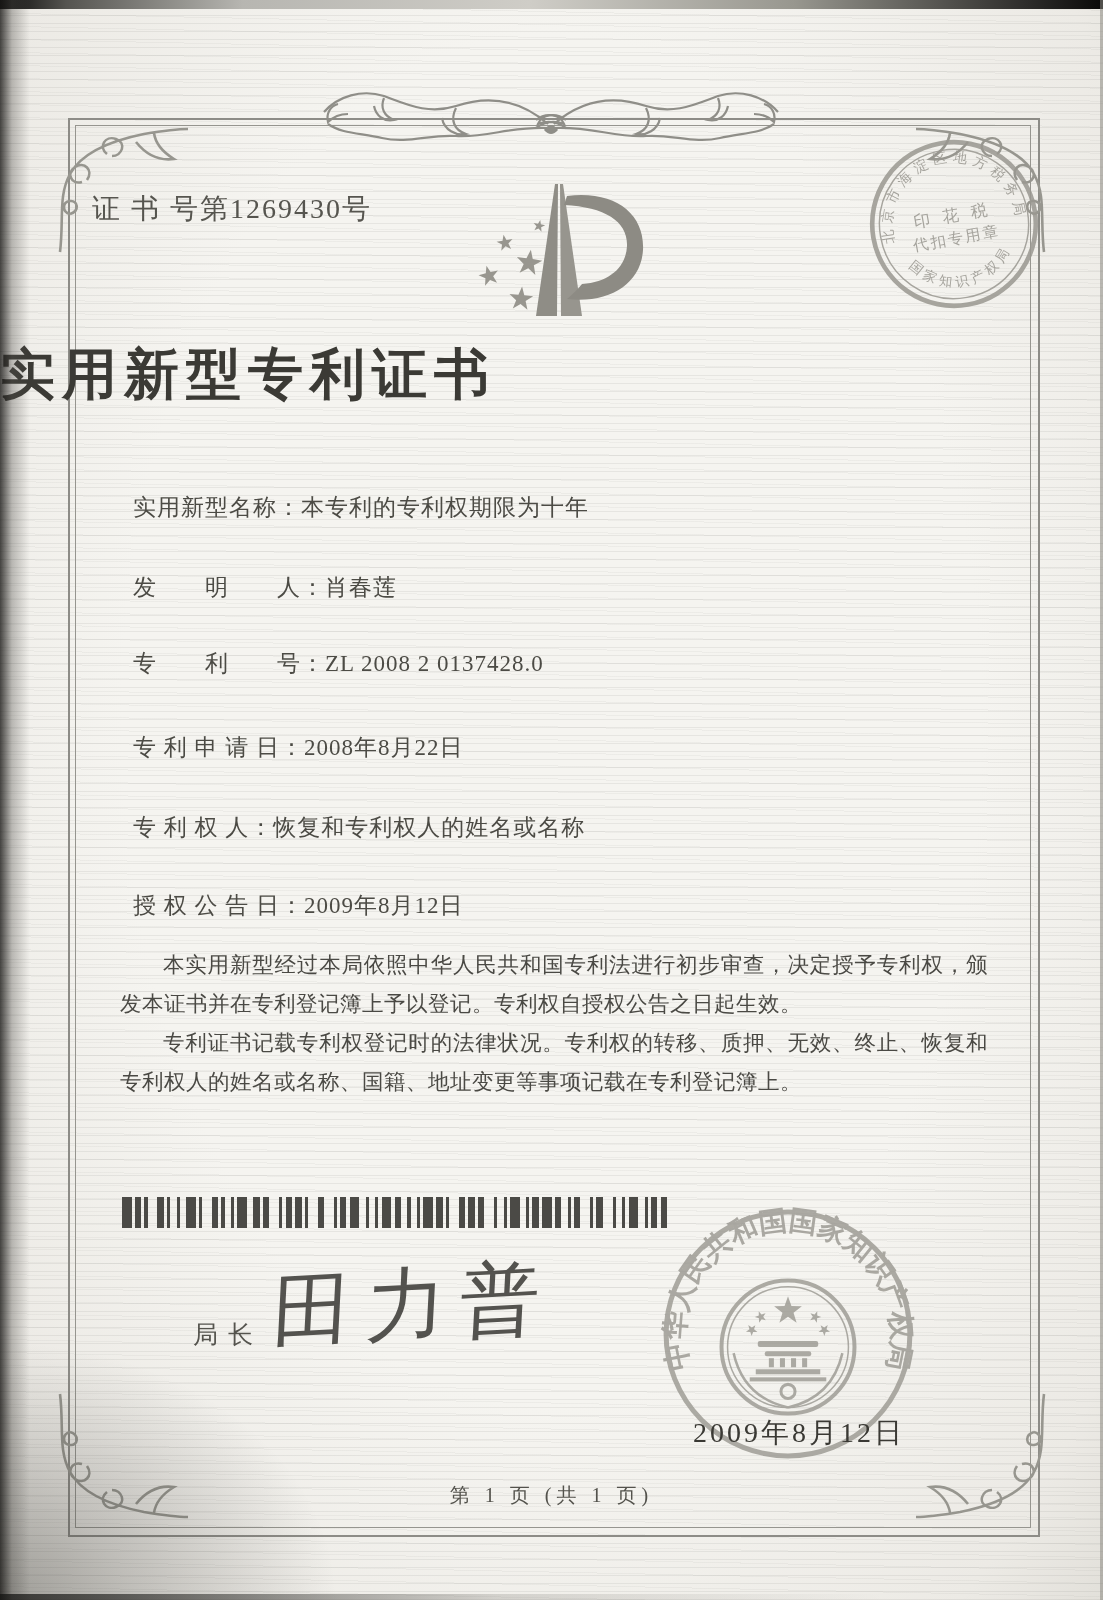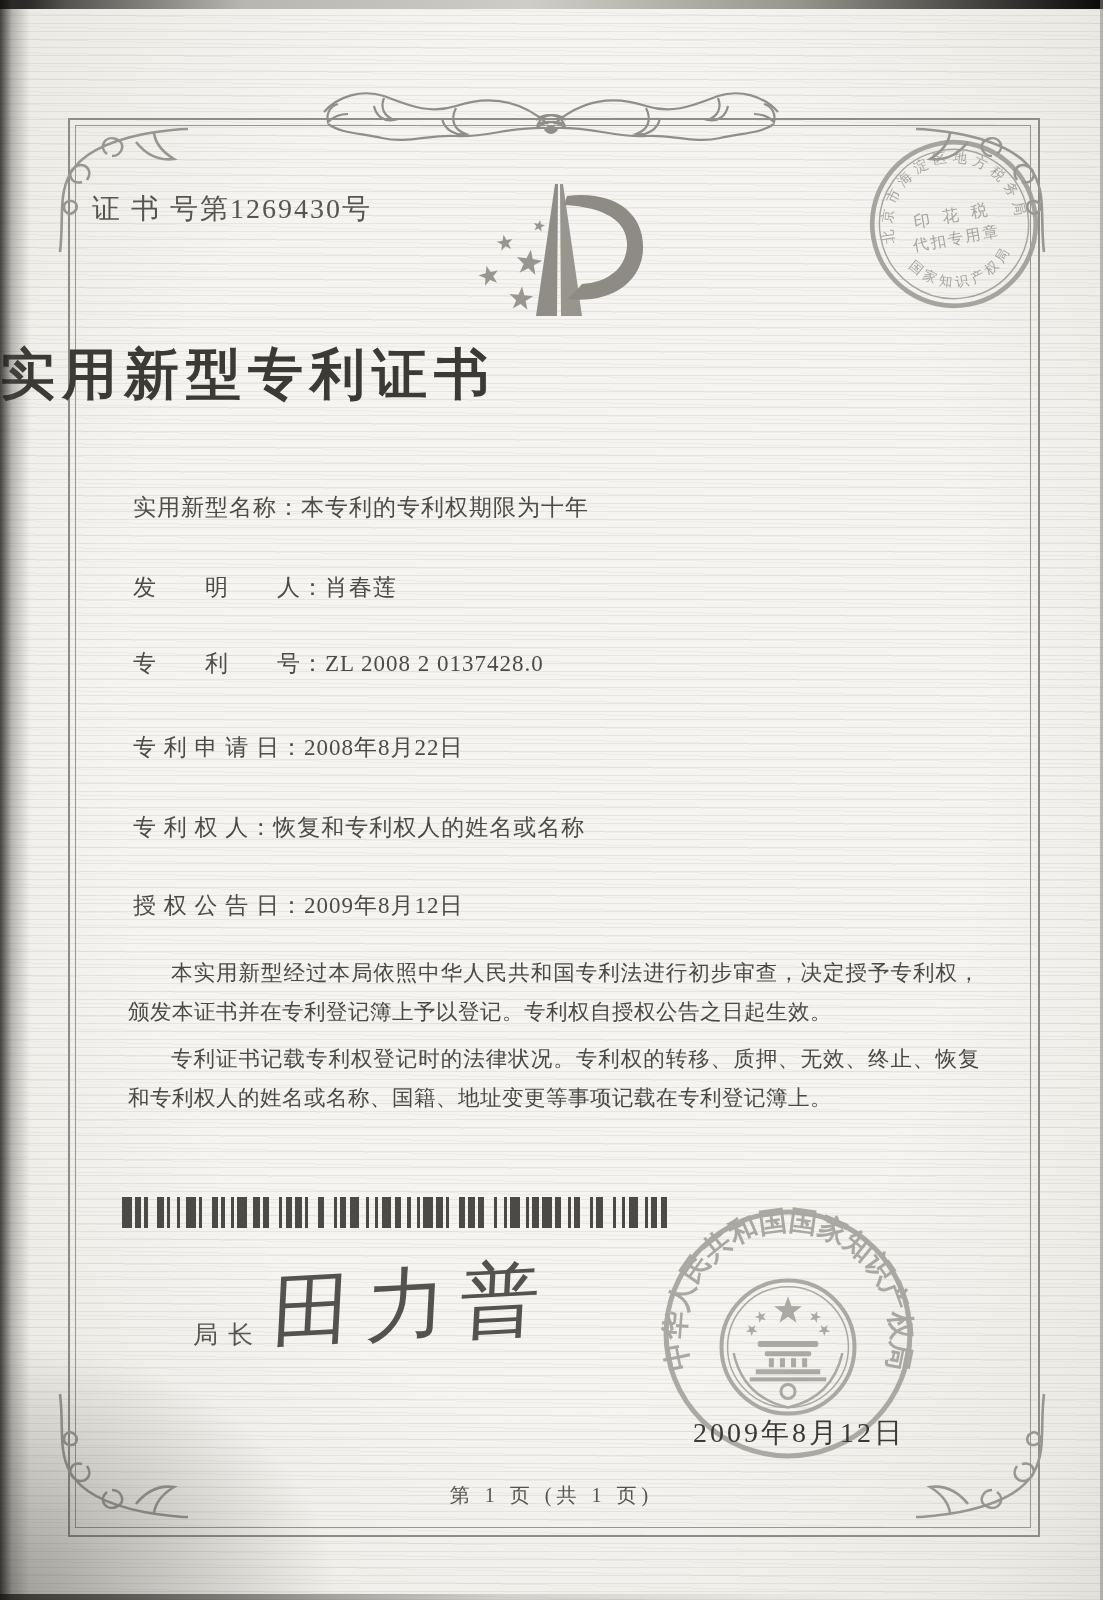--- a/index.html
+++ b/index.html
@@ -33,21 +33,21 @@
   .logo{position:absolute;left:441px;top:166px;width:220px;height:162px;}
   .doc-title{position:absolute;left:0;top:338px;width:100%;text-align:left;
      font-size:55px;font-weight:bold;color:#3b3a35;letter-spacing:7px;}
 
   .fields{position:absolute;left:133px;top:492px;width:820px;font-size:23px;color:#4c4b45;}
   .field-row{position:absolute;left:0;white-space:nowrap;letter-spacing:1px;}
   .f0{top:0;} .f1{top:80px;} .f2{top:156px;text-align:center;} .f3{top:240px;} .f4{top:320px;} .f5{top:398px;}
 
   .body-text{position:absolute;left:120px;top:946px;width:868px;
      font-size:21.5px;line-height:39px;color:#4a4944;text-align:justify;letter-spacing:0.5px;}
-  .body-text p{margin:8px;text-indent:2em;}
+  .body-text p{margin:0;text-indent:2em;}
 
   .barcode{position:absolute;left:122px;top:1197px;width:545px;height:31px;}
   .barcode i{position:absolute;top:0;bottom:0;background:#4b4a46;}
 
   .sig-title{position:absolute;left:193px;top:1318px;font-size:25px;letter-spacing:10px;color:#55544e;}
   .sig-name{position:absolute;left:272px;top:1252px;font-size:80px;color:#3e3d39;
      transform:rotate(-3deg) skewX(-6deg);letter-spacing:14px;opacity:.88;}
 
   .issue-date{position:absolute;left:693px;top:1414px;font-size:28px;color:#3a3934;letter-spacing:3px;}
   .page-footer{position:absolute;left:0;top:1482px;width:100%;text-align:center;

